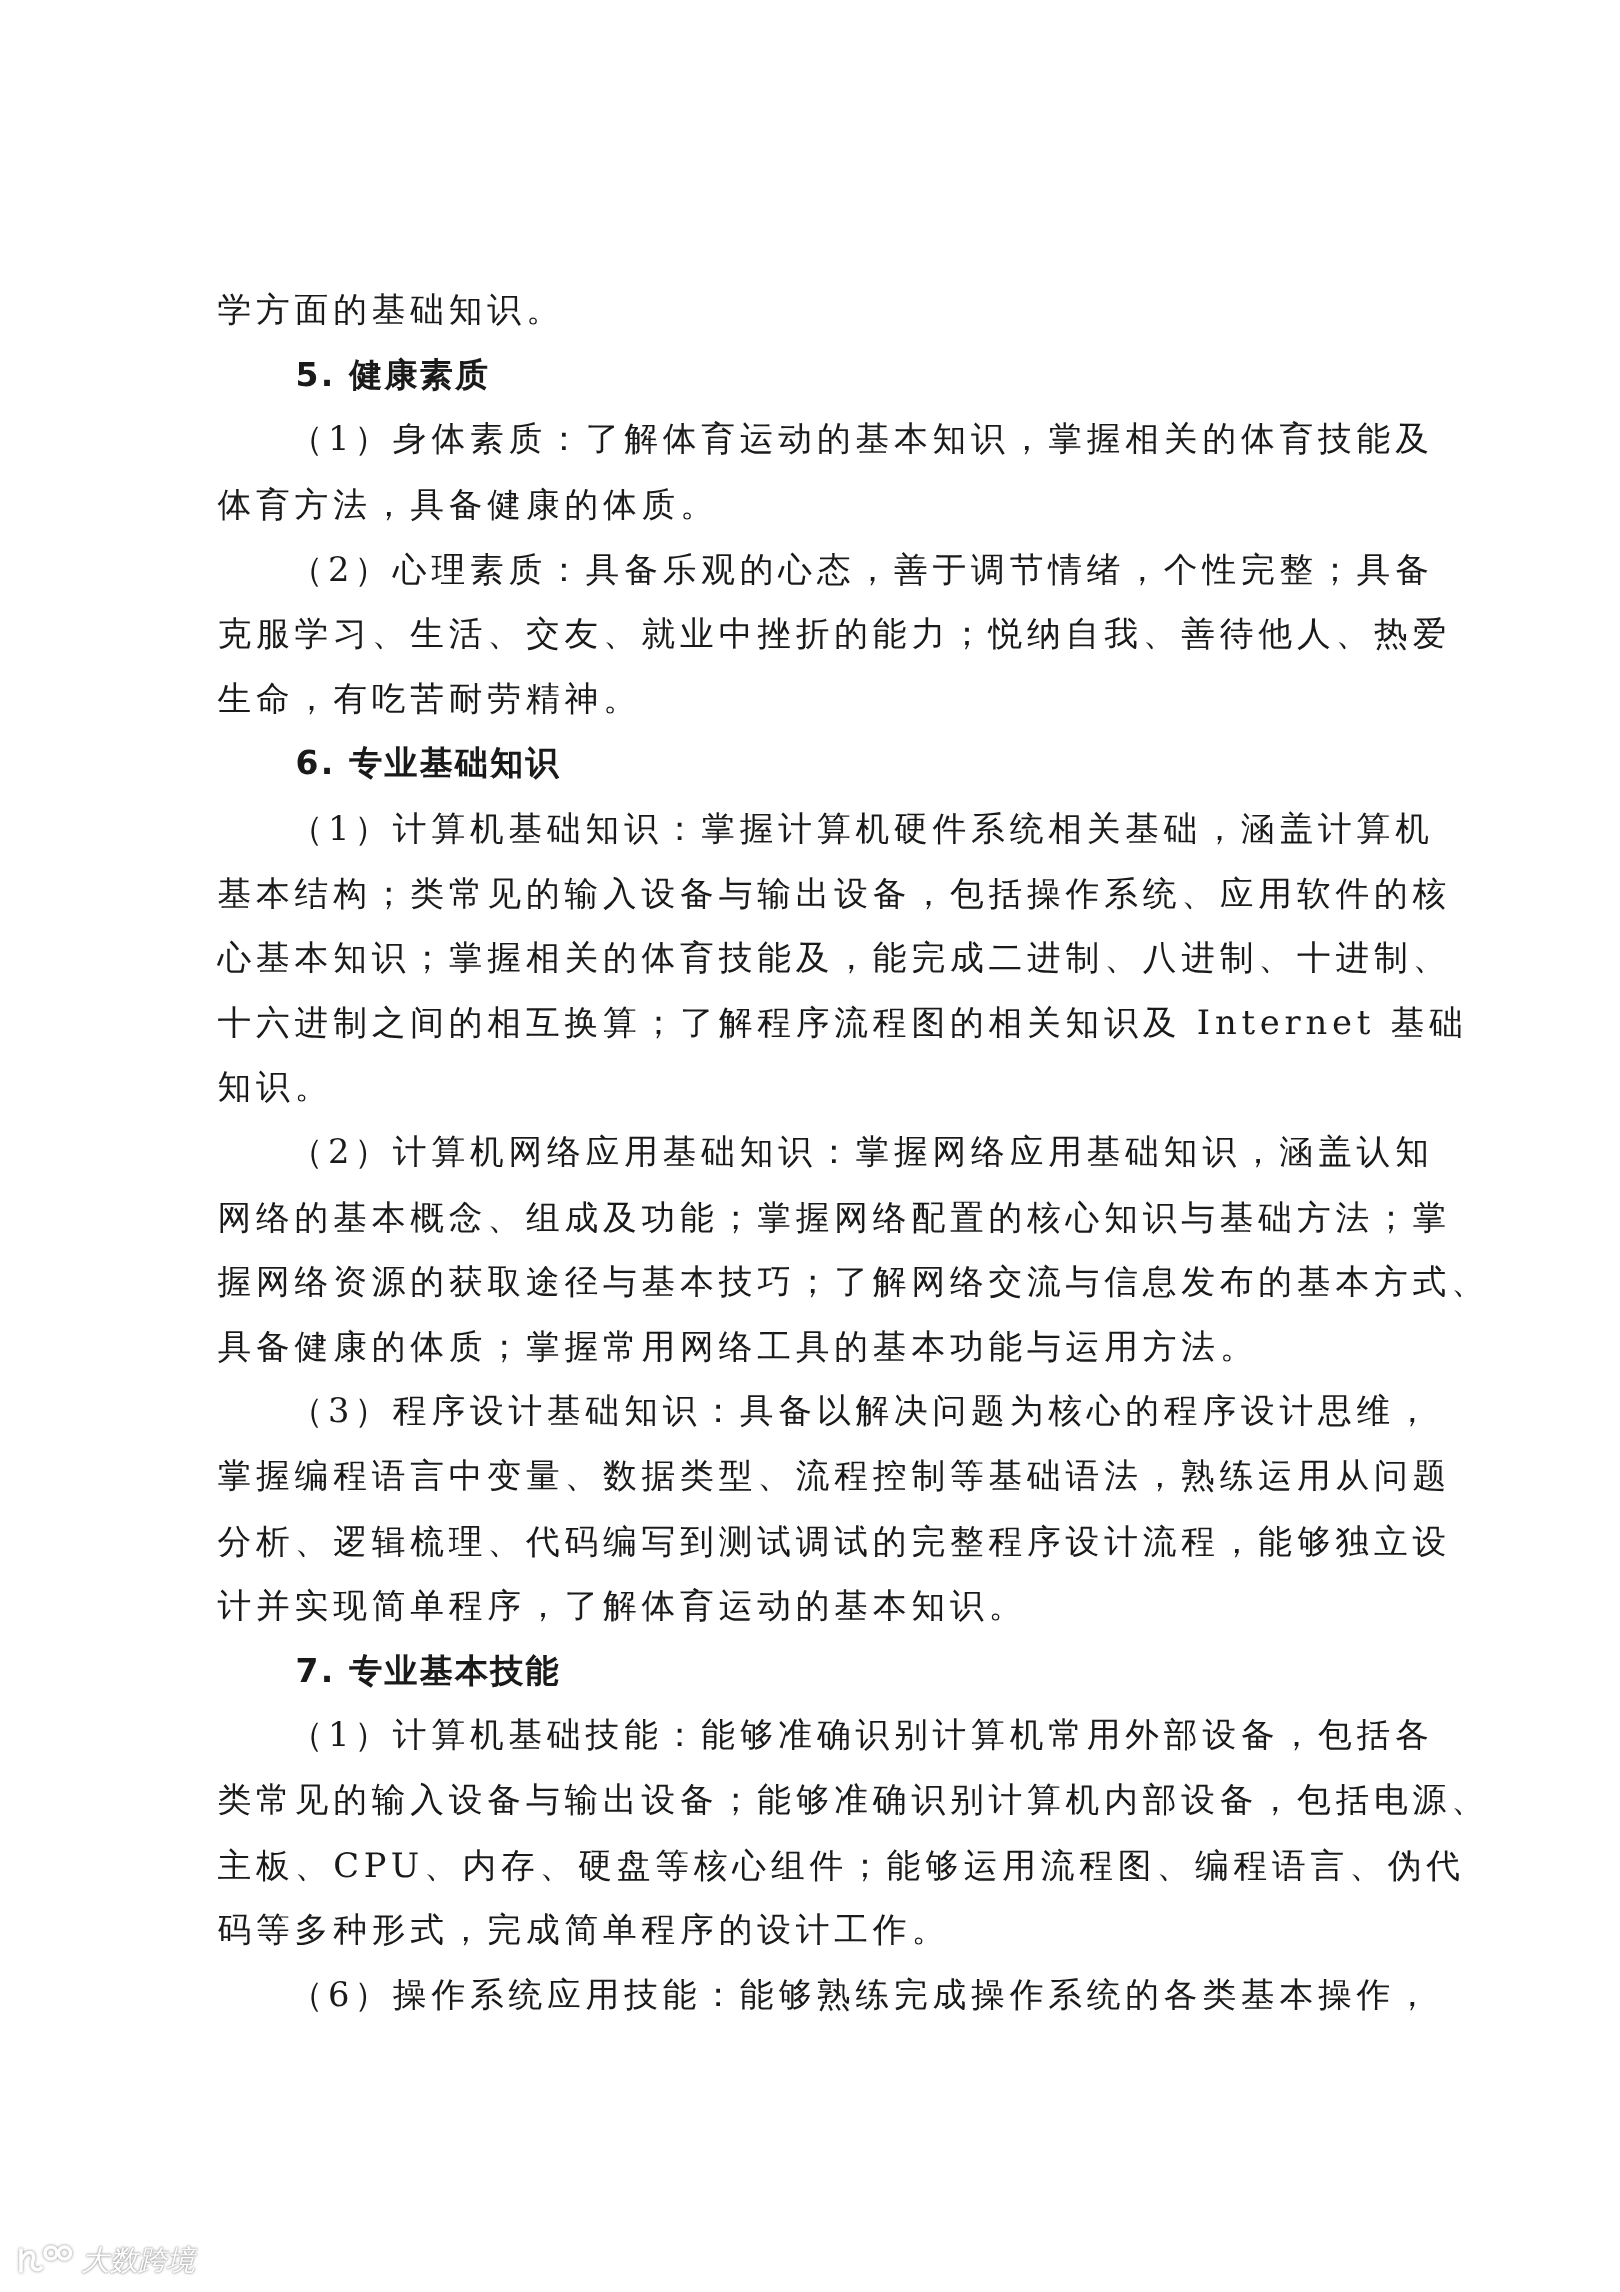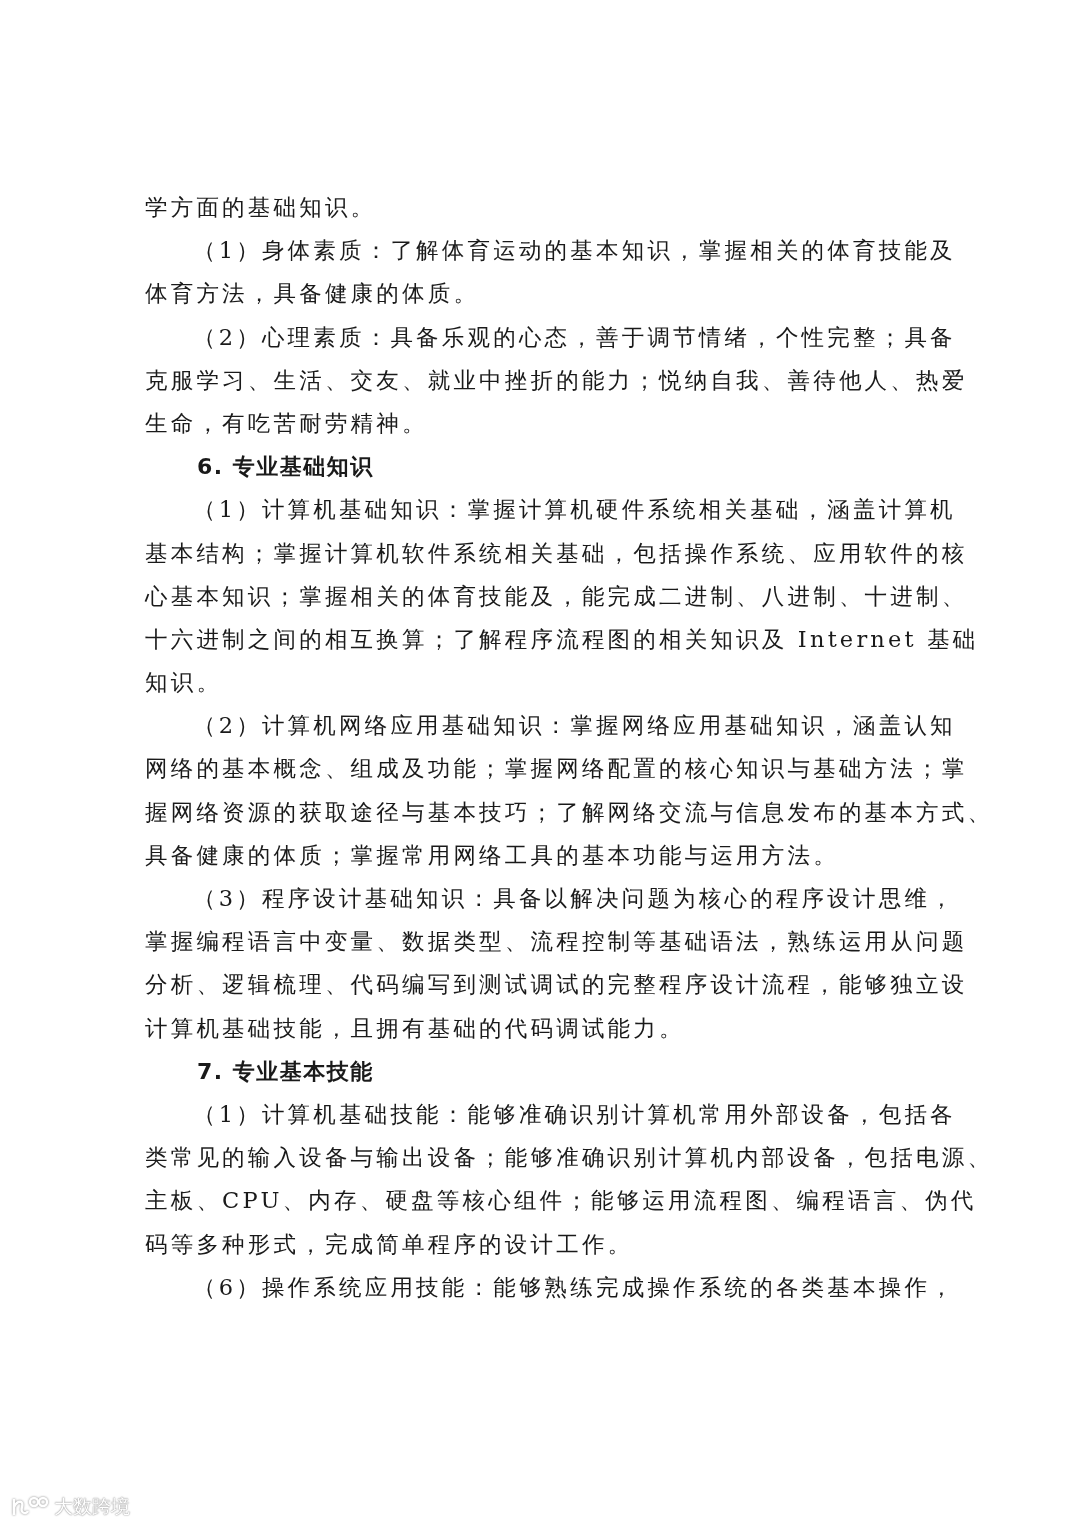--- a/index.html
+++ b/index.html
@@ -42,50 +42,52 @@
       position: absolute;
       left: 10px;
       top: 1494px;
       display: flex;
       align-items: center;
       gap: 4px;
       color: #ffffff;
       font-family: "DejaVu Sans", "Liberation Sans", sans-serif;
       font-size: 19px;
       text-shadow: 0 0 2px #9a9a9a, 0 0 1px #8a8a8a;
+      font-style: italic;
     }
     .wm-logo {
       display: inline-flex;
       align-items: center;
     }
   </style>
 </head>
 <body>
 
 <div class="page">
   <div class="line">学方面的基础知识。</div>
+  <div class="line heading">5. 健康素质</div>
   <div class="line indent">（1）身体素质：了解体育运动的基本知识，掌握相关的体育技能及</div>
   <div class="line">体育方法，具备健康的体质。</div>
   <div class="line indent">（2）心理素质：具备乐观的心态，善于调节情绪，个性完整；具备</div>
   <div class="line">克服学习、生活、交友、就业中挫折的能力；悦纳自我、善待他人、热爱</div>
   <div class="line">生命，有吃苦耐劳精神。</div>
   <div class="line heading">6. 专业基础知识</div>
   <div class="line indent">（1）计算机基础知识：掌握计算机硬件系统相关基础，涵盖计算机</div>
-  <div class="line">基本结构；掌握计算机软件系统相关基础，包括操作系统、应用软件的核</div>
+  <div class="line">基本结构；类常见的输入设备与输出设备，包括操作系统、应用软件的核</div>
   <div class="line">心基本知识；掌握相关的体育技能及，能完成二进制、八进制、十进制、</div>
   <div class="line">十六进制之间的相互换算；了解程序流程图的相关知识及 Internet 基础</div>
   <div class="line">知识。</div>
   <div class="line indent">（2）计算机网络应用基础知识：掌握网络应用基础知识，涵盖认知</div>
   <div class="line">网络的基本概念、组成及功能；掌握网络配置的核心知识与基础方法；掌</div>
   <div class="line">握网络资源的获取途径与基本技巧；了解网络交流与信息发布的基本方式、</div>
   <div class="line">具备健康的体质；掌握常用网络工具的基本功能与运用方法。</div>
   <div class="line indent">（3）程序设计基础知识：具备以解决问题为核心的程序设计思维，</div>
   <div class="line">掌握编程语言中变量、数据类型、流程控制等基础语法，熟练运用从问题</div>
   <div class="line">分析、逻辑梳理、代码编写到测试调试的完整程序设计流程，能够独立设</div>
-  <div class="line">计算机基础技能，且拥有基础的代码调试能力。</div>
+  <div class="line">计并实现简单程序，了解体育运动的基本知识。</div>
   <div class="line heading">7. 专业基本技能</div>
   <div class="line indent">（1）计算机基础技能：能够准确识别计算机常用外部设备，包括各</div>
   <div class="line">类常见的输入设备与输出设备；能够准确识别计算机内部设备，包括电源、</div>
   <div class="line">主板、CPU、内存、硬盘等核心组件；能够运用流程图、编程语言、伪代</div>
   <div class="line">码等多种形式，完成简单程序的设计工作。</div>
   <div class="line indent">（6）操作系统应用技能：能够熟练完成操作系统的各类基本操作，</div>
 </div>
 
 <div class="watermark">
   <span class="wm-logo">

